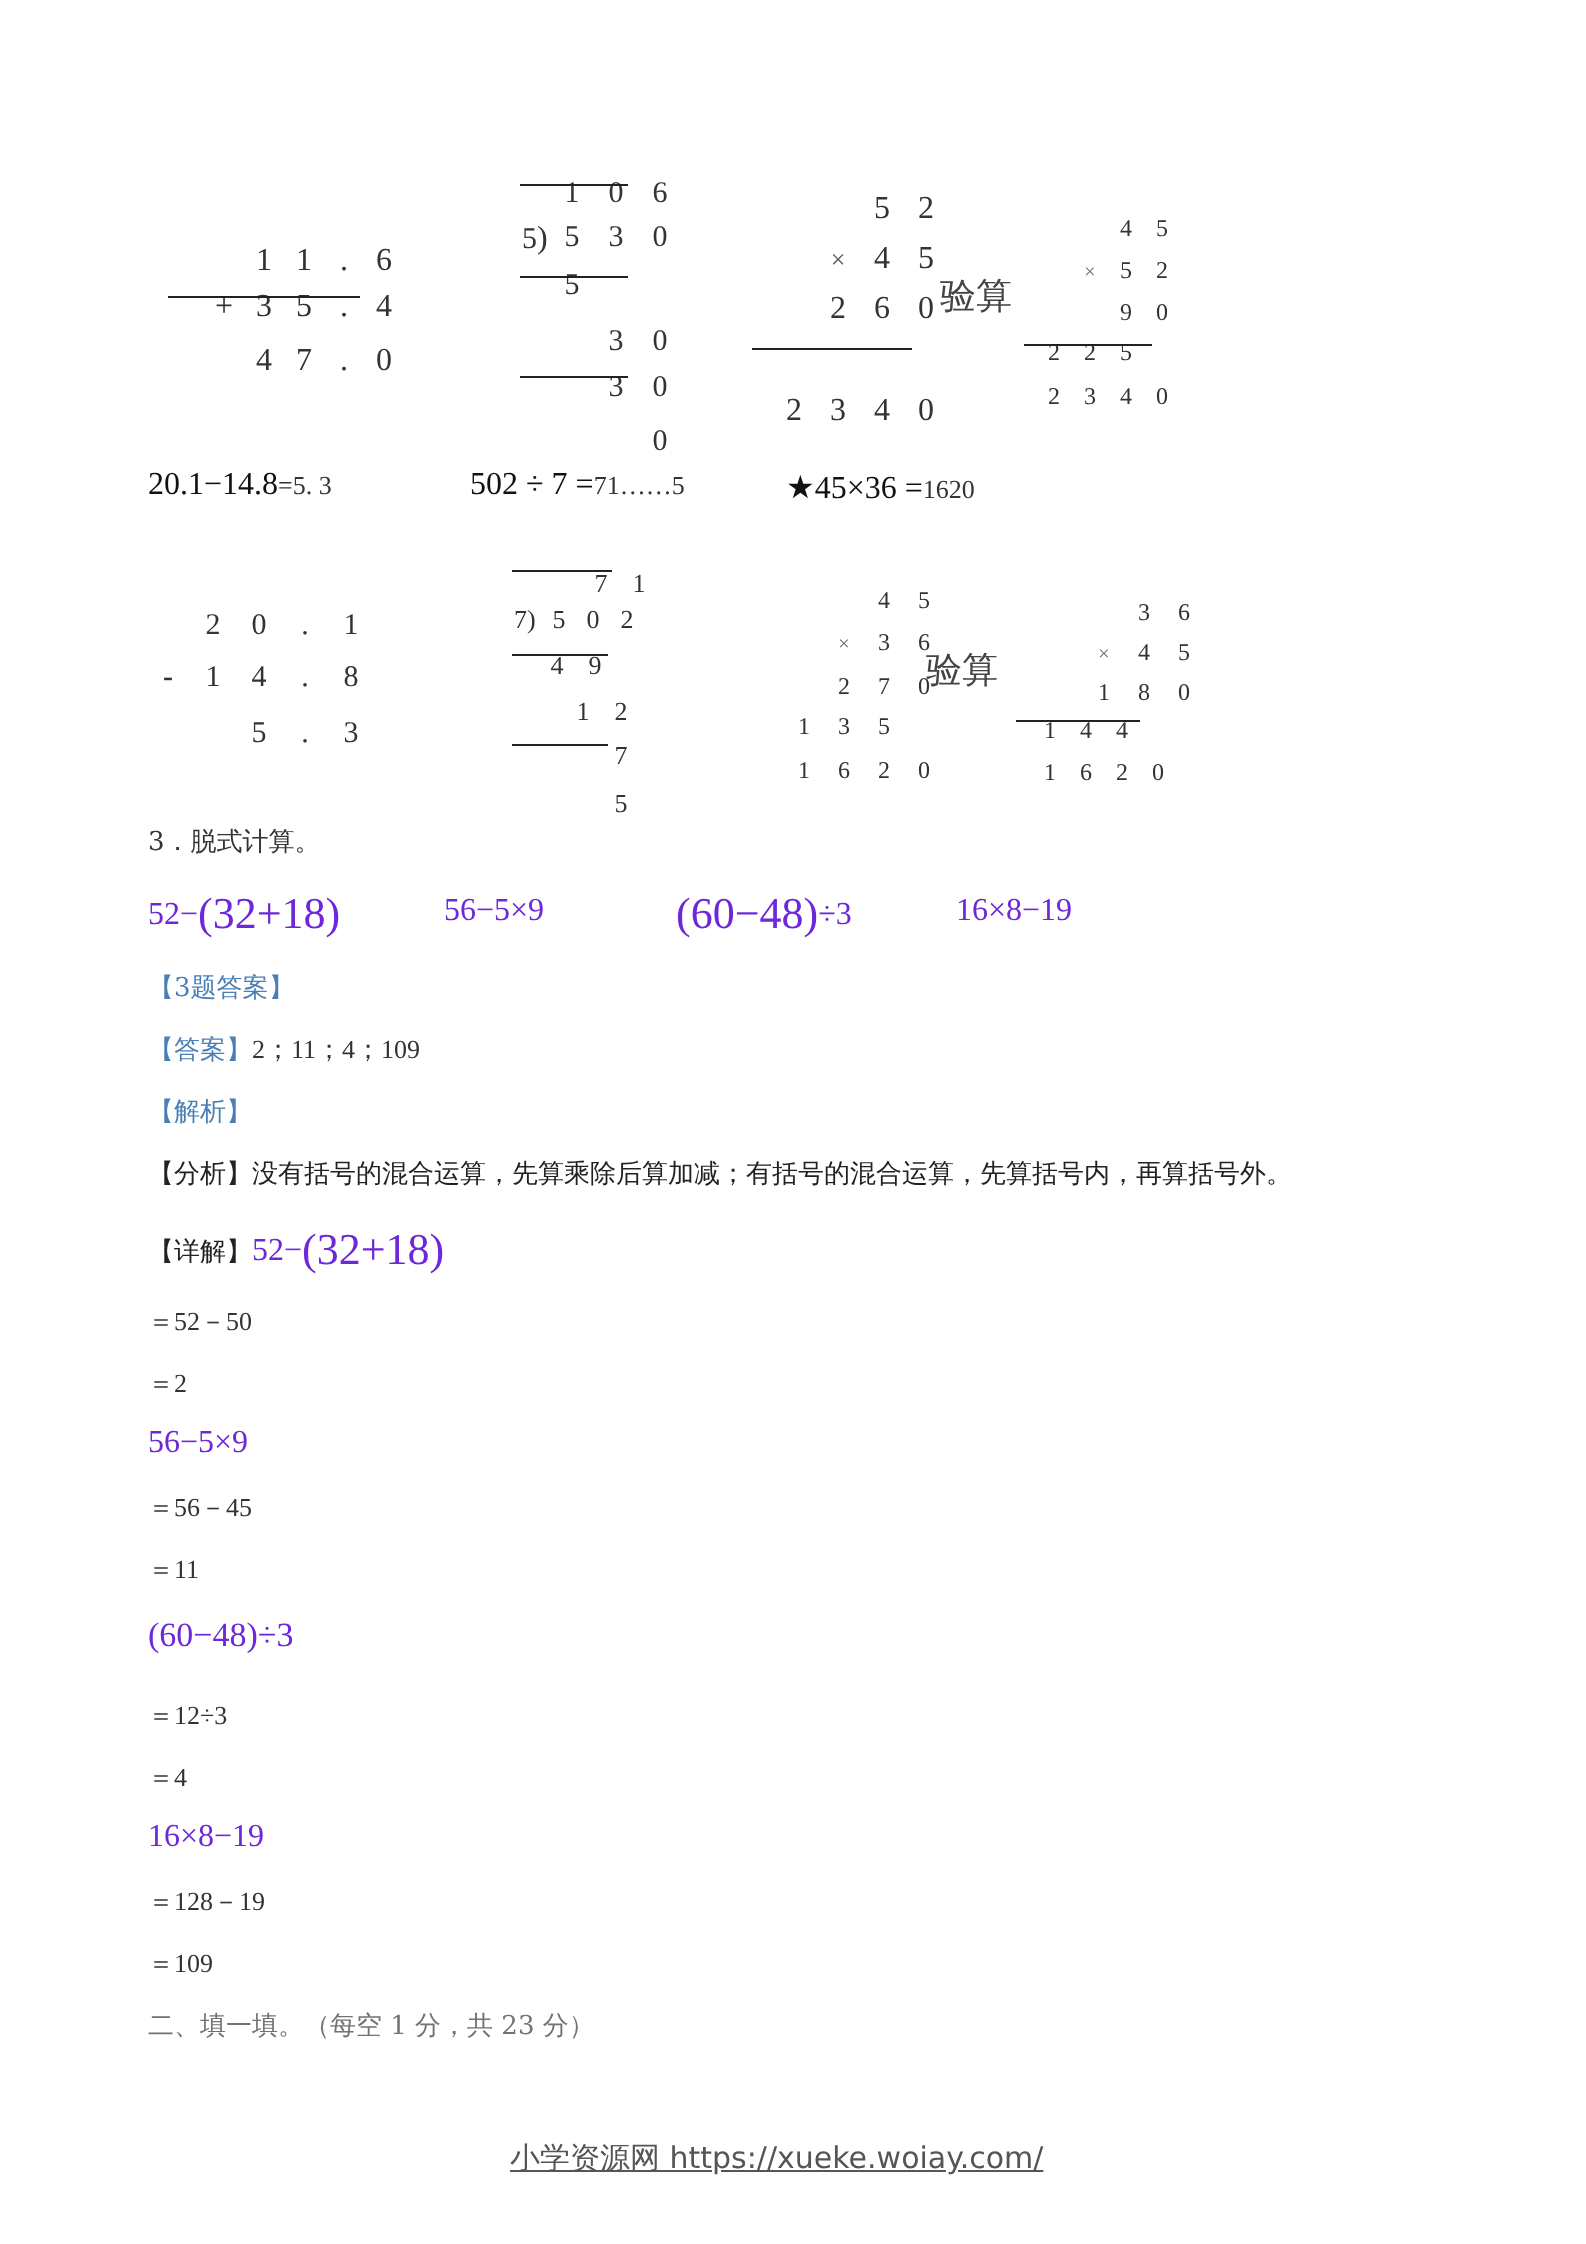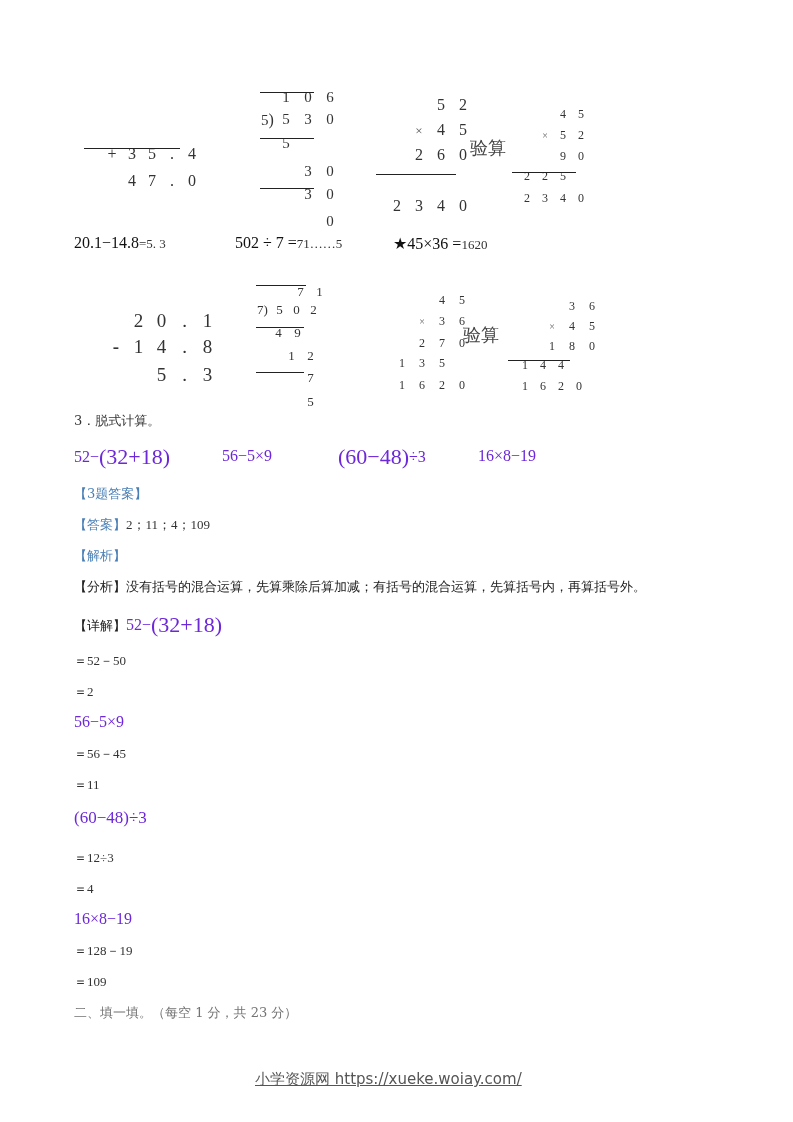--- a/index.html
+++ b/index.html
@@ -16,20 +16,23 @@
   .step { position: absolute; font-family: "Liberation Serif", serif; font-size: 13px; color: #333; white-space: nowrap; }
   .expr { position: absolute; font-family: "Liberation Serif", serif; font-size: 16px; color: #6d28d9; white-space: nowrap; }
   .big-paren { font-size: 22px; vertical-align: -2px; }
   .footer { position: absolute; font-family: "DejaVu Sans", sans-serif; font-size: 15px; color: #555; white-space: nowrap; text-decoration: underline; }
   .yansuan { position: absolute; font-size: 18px; color: #444; }
 </style>
 </head>
 <body>
 
 <div class="vcalc" style="left:84px; top:100px; width:100px; height:80px; font-size:16px;">
+  <div class="vrow" style="left:22px; top:4px;">
+    <span class="digit" style="width:20px">1</span><span class="digit" style="width:20px">1</span><span class="digit" style="width:20px">.</span><span class="digit" style="width:20px">6</span>
+  </div>
   <div class="vrow" style="left:2px; top:27px;">
     <span class="digit" style="width:20px">+</span><span class="digit" style="width:20px">3</span><span class="digit" style="width:20px">5</span><span class="digit" style="width:20px">.</span><span class="digit" style="width:20px">4</span>
   </div>
   <div class="vline" style="left:0; top:48px; width:96px;"></div>
   <div class="vrow" style="left:22px; top:54px;">
     <span class="digit" style="width:20px">4</span><span class="digit" style="width:20px">7</span><span class="digit" style="width:20px">.</span><span class="digit" style="width:20px">0</span>
   </div>
 </div>
 
 <div class="vcalc" style="left:246px; top:72px; width:80px; height:145px; font-size:15px;">
@@ -99,21 +102,21 @@
 <div class="eq-line" style="left:74px; top:234px;">
   <span>20.1−14.8</span><span class="small-serif">=5. 3</span>
 </div>
 <div class="eq-line" style="left:235px; top:234px;">
   <span>502 ÷ 7 =</span><span class="small-serif">71……5</span>
 </div>
 <div class="eq-line" style="left:393px; top:234px;">
   <span>★</span><span>45×36 =</span><span class="small-serif">1620</span>
 </div>
 
-<div class="vcalc" style="left:90px; top:288px; width:110px; height:80px; font-size:19px;">
+<div class="vcalc" style="left:62px; top:288px; width:110px; height:80px; font-size:15px;">
   <div class="vrow" style="left:18px; top:0px;">
     <span class="digit" style="width:23px">2</span><span class="digit" style="width:23px">0</span><span class="digit" style="width:23px">.</span><span class="digit" style="width:23px">1</span>
   </div>
   <div class="vrow" style="left:-4px; top:26px;">
     <span class="digit" style="width:22px; font-weight:bold;">-</span><span class="digit" style="width:23px">1</span><span class="digit" style="width:23px">4</span><span class="digit" style="width:23px">.</span><span class="digit" style="width:23px">8</span>
   </div>
   <div class="vrow" style="left:41px; top:54px;">
     <span class="digit" style="width:23px">5</span><span class="digit" style="width:23px">.</span><span class="digit" style="width:23px">3</span>
   </div>
 </div>

